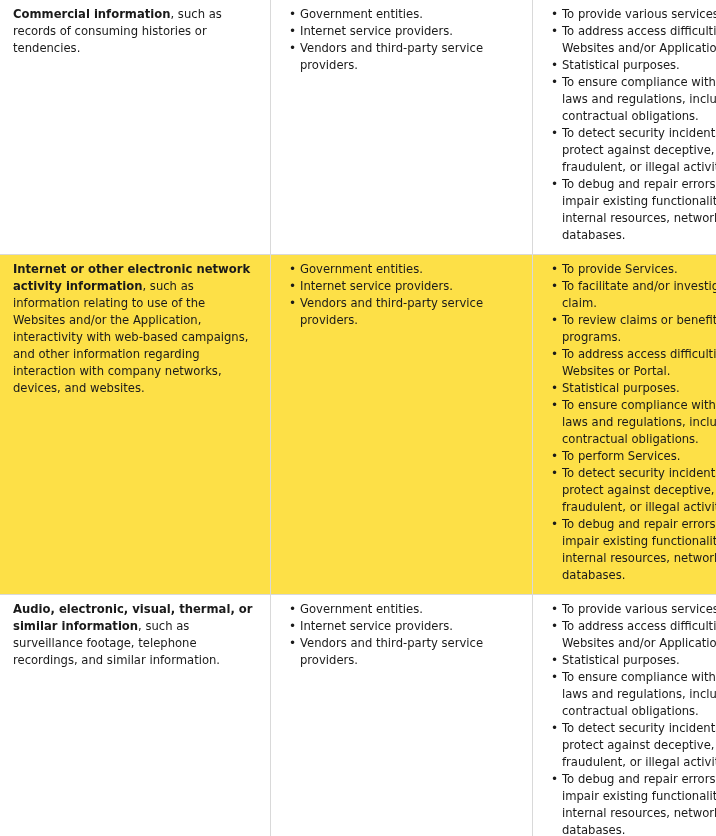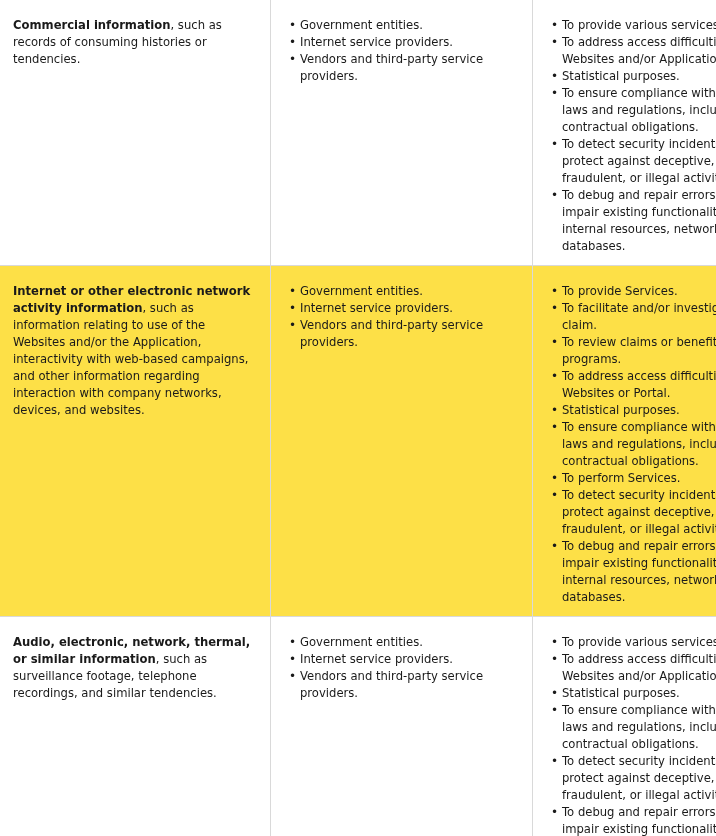--- a/index.html
+++ b/index.html
@@ -15,21 +15,21 @@
     overflow: hidden;
   }
   table.privacy-table {
     border-collapse: collapse;
     width: 716px;
     table-layout: fixed;
   }
   table.privacy-table td {
     vertical-align: top;
     border: 1px solid #d9d9d9;
-    padding: 17px 12px 10px 13px;
+    padding: 6px 12px 10px 13px;
     font-size: 11.6px;
     line-height: 17px;
   }
   td.col-category { width: 245px; }
   td.col-recipients { width: 236px; }
   td.col-purposes  { width: 235px; }
 
   
   table.privacy-table tr:first-child td { border-top: none; }
   table.privacy-table tr td:first-child { border-left: none; }
@@ -111,21 +111,21 @@
           <li>To ensure compliance with relevant laws and regulations, including contractual obligations.</li>
           <li>To perform Services.</li>
           <li>To detect security incidents and protect against deceptive, fraudulent, or illegal activity.</li>
           <li>To debug and repair errors that impair existing functionality of internal resources, networks, and databases.</li>
         </ul>
       </td>
     </tr>
 
     <tr class="row-plain">
       <td class="col-category">
-        <p class="cat-text"><span class="cat-term">Audio, electronic, network, thermal, or similar information</span><span>, such as surveillance footage, telephone recordings, and similar tendencies.</span></p>
+        <p class="cat-text"><span class="cat-term">Audio, electronic, visual, thermal, or similar information</span><span>, such as surveillance footage, telephone recordings, and similar information.</span></p>
       </td>
       <td class="col-recipients">
         <ul class="bullets">
           <li>Government entities.</li>
           <li>Internet service providers.</li>
           <li>Vendors and third-party service providers.</li>
         </ul>
       </td>
       <td class="col-purposes">
         <ul class="bullets">

